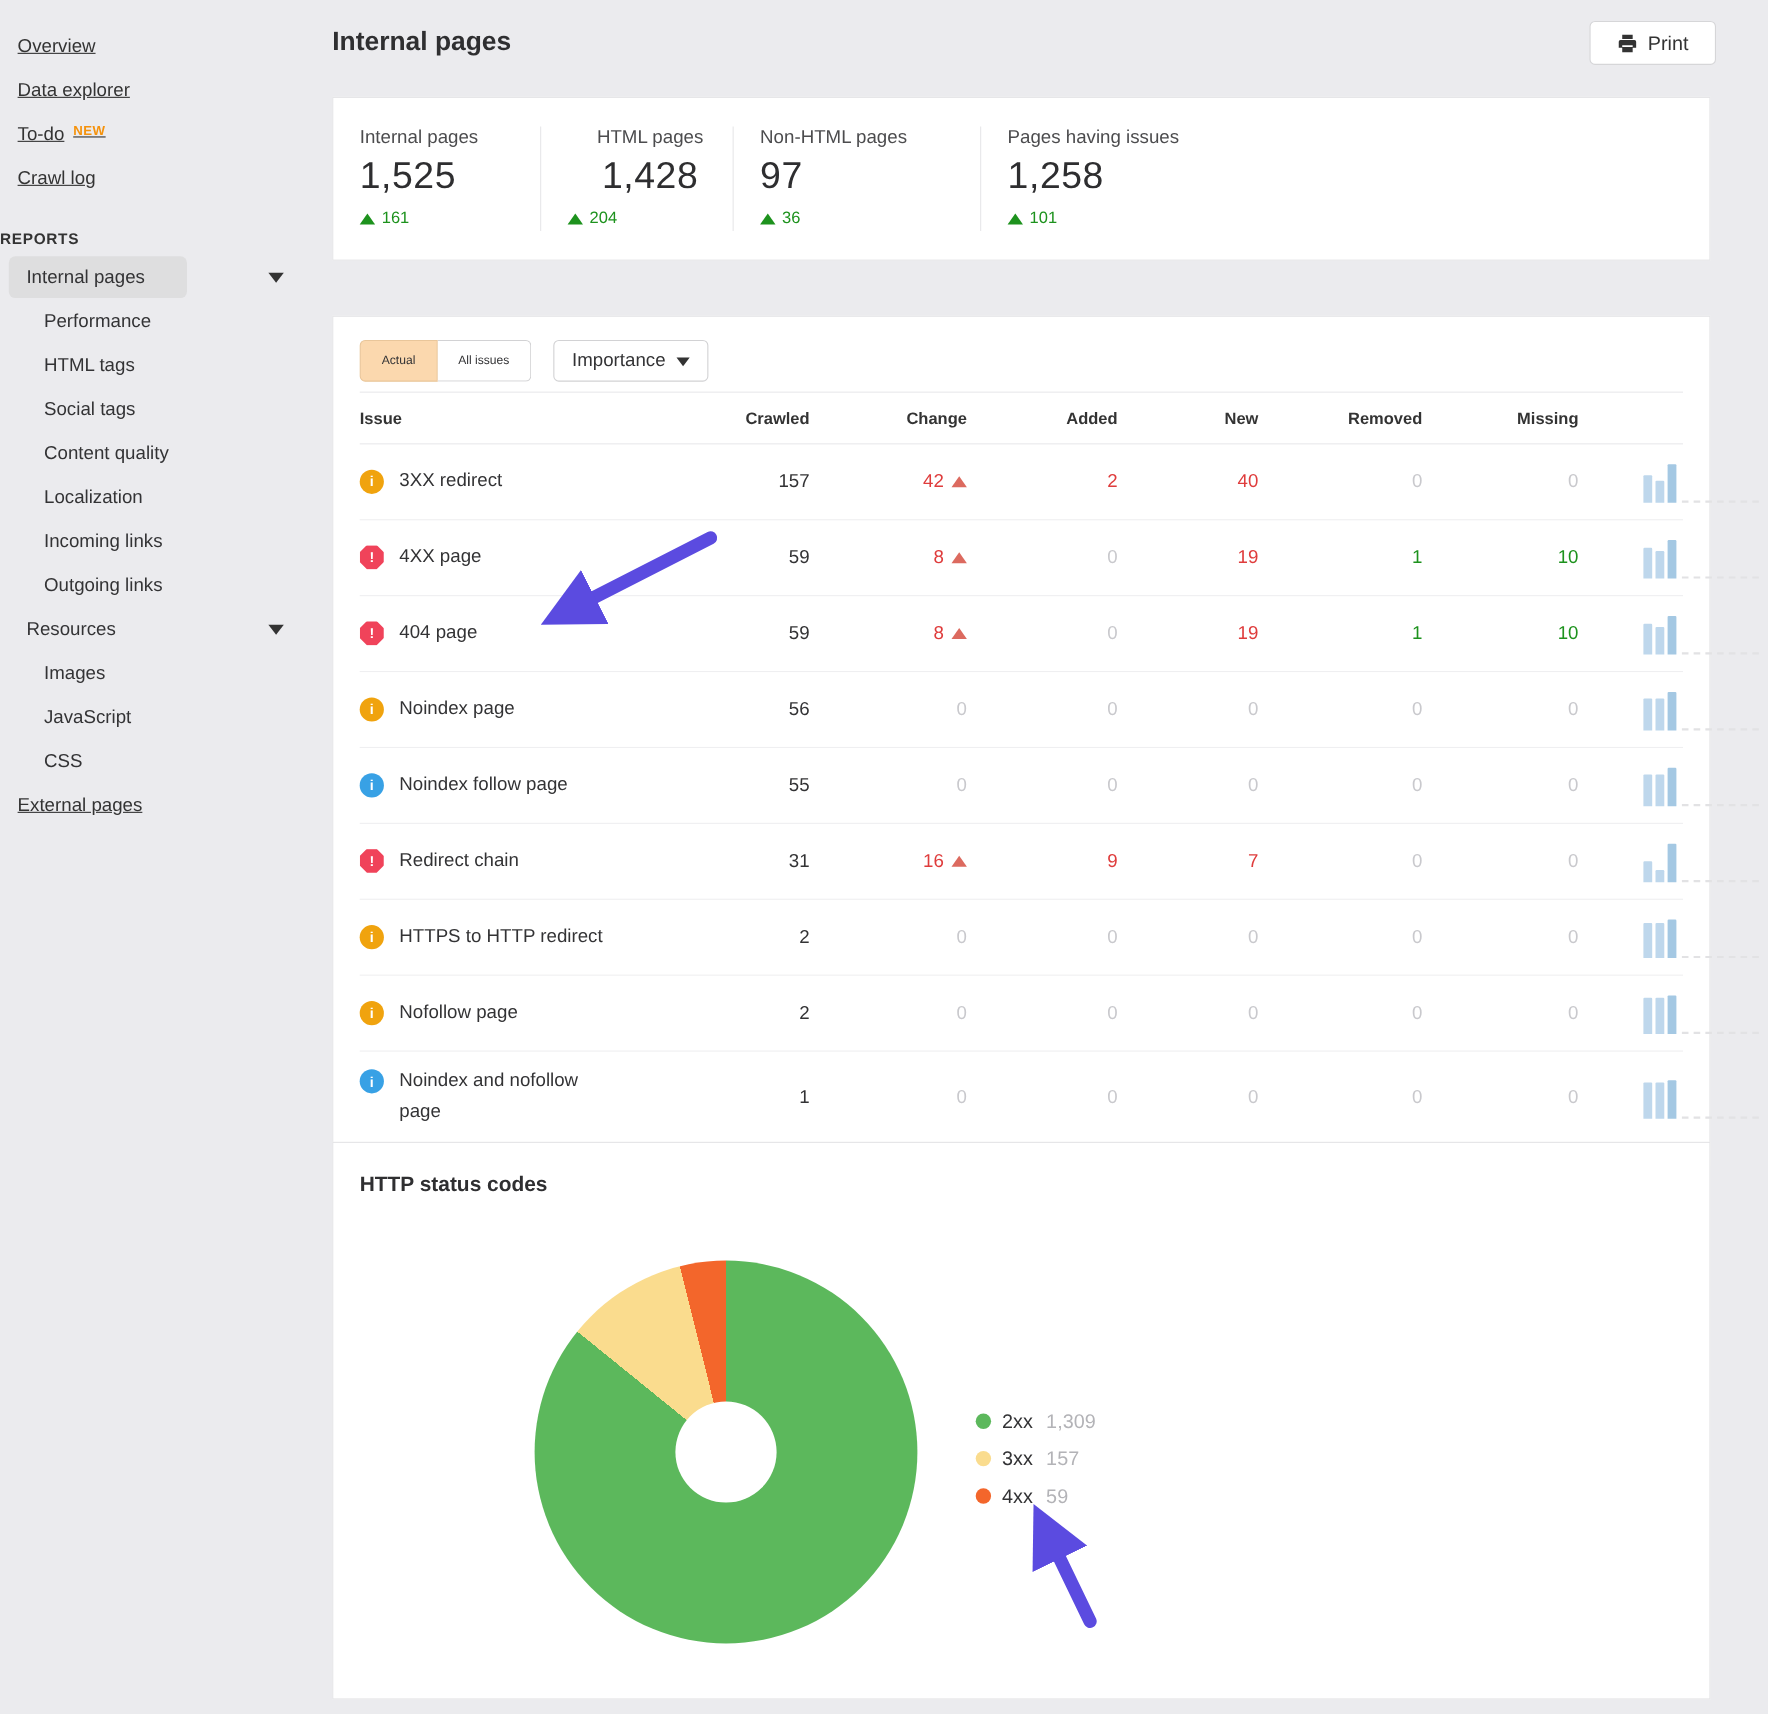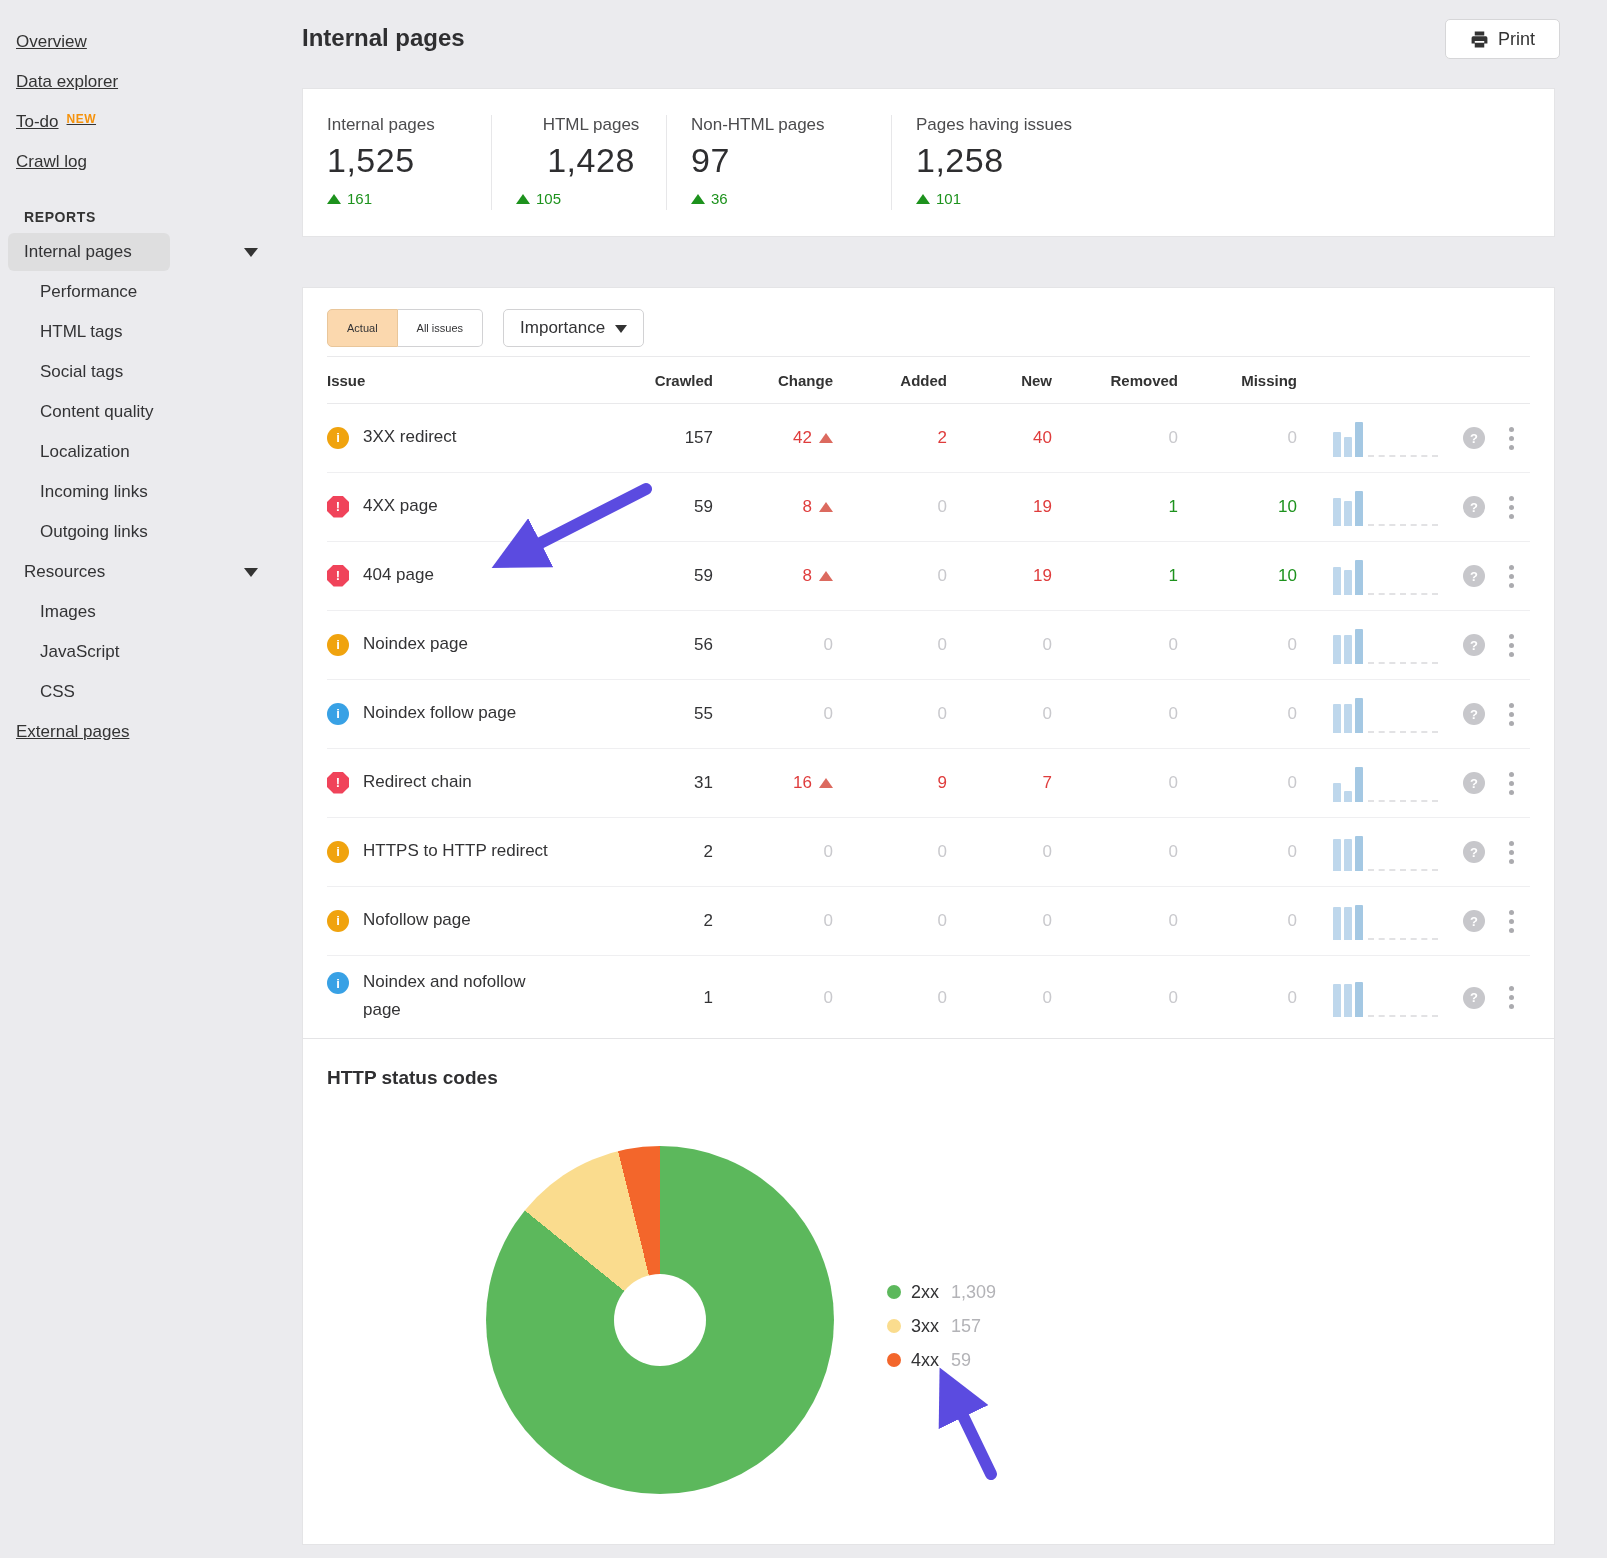--- a/index.html
+++ b/index.html
@@ -6,21 +6,21 @@
   html,body { width:1607px; height:1558px; }
   body {
     font-family:"Liberation Sans","DejaVu Sans",sans-serif;
     background:#ebebee; color:#333335; position:relative; overflow:hidden;
     -webkit-font-smoothing:antialiased;
   }
   
   .sidebar { position:absolute; left:0; top:0; width:300px; padding-top:22px; font-size:17px; }
   .side-item { height:40px; display:flex; align-items:center; padding-left:16px; color:#333; cursor:pointer;text-decoration:underline; }
   .side-item .badge { color:#f5920c; font-size:12px; font-weight:bold; letter-spacing:.5px; margin-left:8px; margin-top:-6px; }
-  .side-section { height:30px; margin-top:20px; display:flex; align-items:center; padding-left:24px;
+  .side-section { height:30px; margin-top:20px; display:flex; align-items:center; padding-left:0;
                   font-size:14px; font-weight:bold; letter-spacing:.6px; color:#333; }
   .side-parent { position:relative; height:40px; display:flex; align-items:center; }
   .side-parent .pill { height:38px; display:flex; align-items:center; padding:0 16px; border-radius:6px; cursor:pointer; }
   .side-parent.selected .pill { background:#dededf; width:162px; }
   .caret-down { position:absolute; right:42px; width:0; height:0;
                 border-left:7px solid transparent; border-right:7px solid transparent; border-top:9px solid #333; }
   .side-child { height:40px; display:flex; align-items:center; padding-left:40px; cursor:pointer; }
   
   .page-title { position:absolute; left:302px; top:24px; font-size:24px; font-weight:bold; color:#2f2f31; }
   .print-btn { position:absolute; right:47px; top:19px; width:115px; height:40px; background:#fff;
@@ -39,21 +39,21 @@
   .panel-issues { top:287px; min-height:703px; padding:12px 24px 20px 24px; }
   .controls { display:flex; align-items:center; gap:20px; height:56px; }
   .seg { display:flex; }
   .seg .tab { height:38px; padding:0 19px; display:flex; align-items:center; font-size:11px; background:#fff;
               border:1px solid #d2d2d4; cursor:pointer; }
   .seg .tab.active { background:#fbd8ae; border-color:#e9c69a; border-radius:5px 0 0 5px; }
   .seg .tab.inactive { border-left:none; border-radius:0 5px 5px 0; }
   .dropdown { height:38px; padding:0 16px; display:flex; align-items:center; gap:10px; font-size:17px;
               background:#fff; border:1px solid #d2d2d4; border-radius:5px; cursor:pointer; }
   .dd-caret { width:0; height:0; border-left:6px solid transparent; border-right:6px solid transparent; border-top:8px solid #333; margin-top:2px; }
-  .grid-row { display:grid; grid-template-columns:314px 90px 120px 114px 105px 126px 119px 137px 44px 30px; align-items:center; }
+  .grid-row { display:grid; grid-template-columns:314px 90px 120px 114px 105px 126px 119px 137px 44px 30px; align-items:center;gap:23px; }
   .thead { border-top:1px solid #e9e9eb; border-bottom:1px solid #e9e9eb; height:48px; font-size:15px; font-weight:bold; color:#333; }
   .num { text-align:right; padding-right:18px; }
   .trow { border-bottom:1px solid #efeff1; font-size:17px; padding:15px 0; min-height:58px; }
   .trow:last-child { border-bottom:none; }
   .issue-cell { display:flex; align-items:flex-start; gap:14px; }
   .issue-cell .label { max-width:185px; line-height:28px; margin-top:-3px; }
   .sev { width:22px; height:22px; flex:0 0 22px; border-radius:50%; position:relative; margin-top:1px; }
   .sev::after { position:absolute; inset:0; display:flex; align-items:center; justify-content:center;
                 color:#fff; font-weight:bold; font-size:13px; }
   .sev.warning { background:#f0a30e; } .sev.warning::after { content:"i"; }
@@ -166,21 +166,21 @@
     <div class="chg">
         <span class="tri-up-green"></span>
         <span>161</span>
       </div>
   </div>
   <div class="stat">
     <div class="lbl">HTML pages</div>
     <div class="val">1,428</div>
     <div class="chg">
         <span class="tri-up-green"></span>
-        <span>105</span>
+        <span>204</span>
       </div>
   </div>
   <div class="stat">
     <div class="lbl">Non-HTML pages</div>
     <div class="val">97</div>
     <div class="chg">
         <span class="tri-up-green"></span>
         <span>36</span>
       </div>
   </div>

